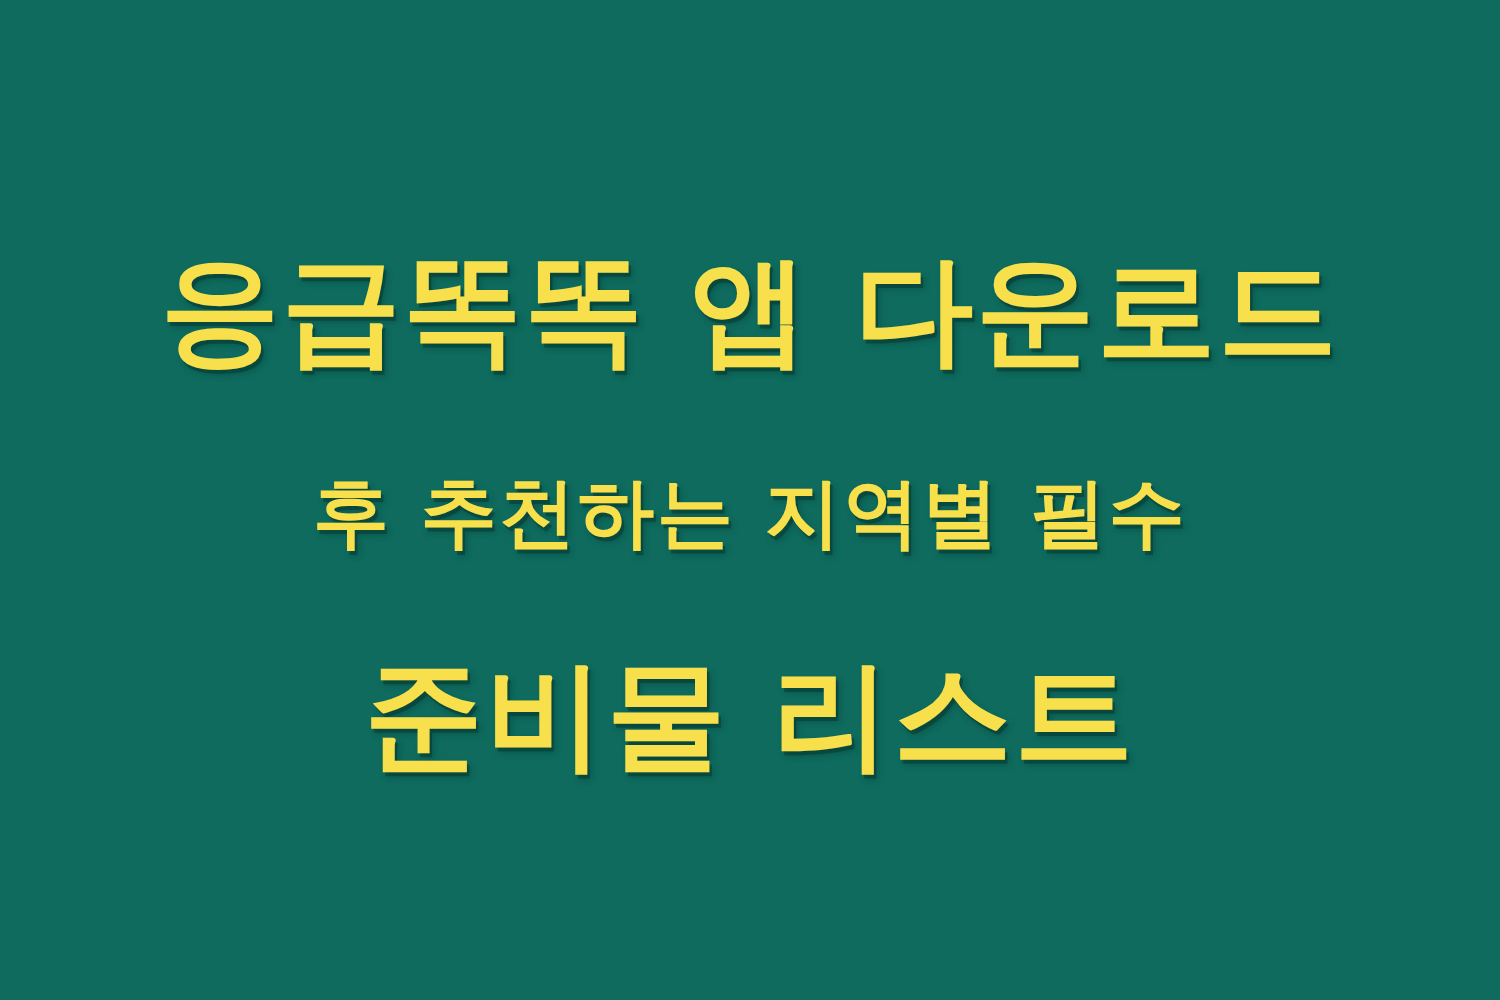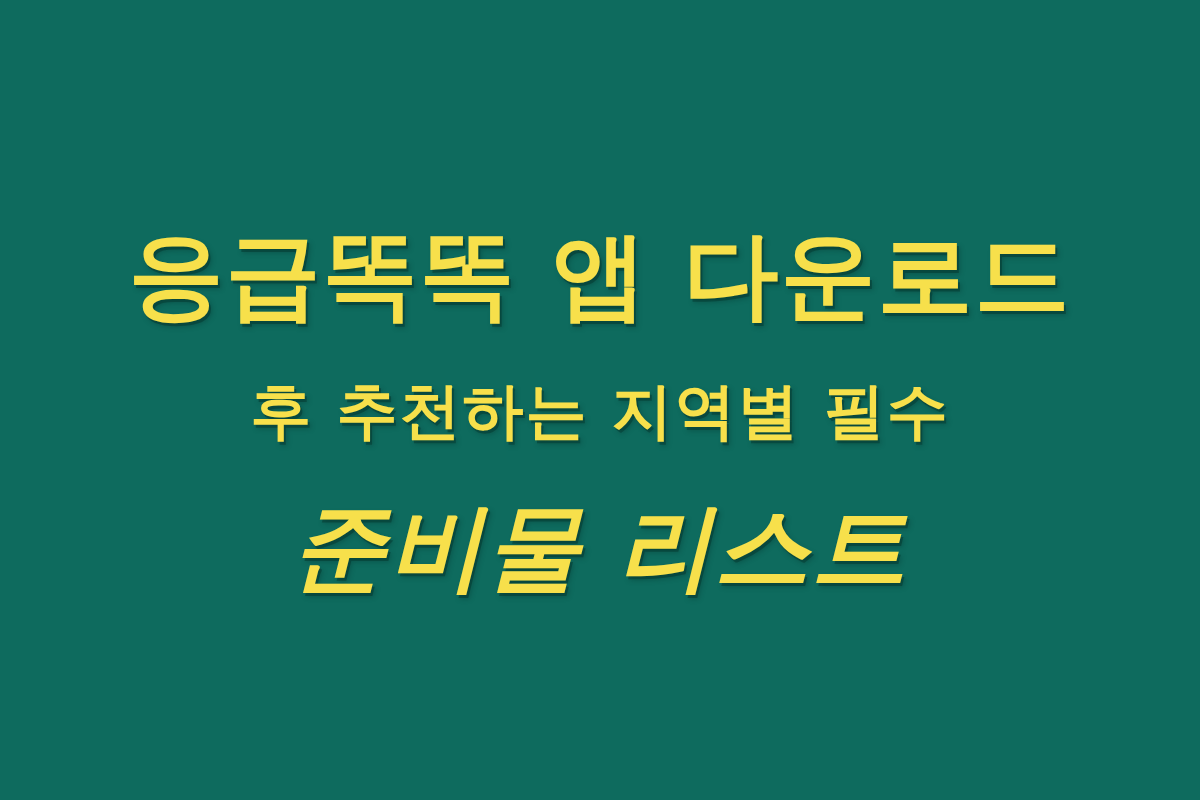--- a/index.html
+++ b/index.html
@@ -28,39 +28,40 @@
     padding: 0 40px;
   }
 
   .headline {
     display: flex;
     flex-direction: column;
     align-items: center;
     justify-content: center;
     width: 100%;
     margin-top: 22px;
+    gap: 26px;
   }
 
   .headline-line {
     color: #f7e04b;
     font-family: "DejaVu Sans", "Liberation Sans", sans-serif;
     font-size: 94px;
     font-weight: 700;
     line-height: 136px;
     letter-spacing: 2px;
     white-space: nowrap;
     text-align: center;
     text-shadow:
        2px 3px 0 rgba(6, 58, 50, 0.55),
        3px 4px 5px rgba(5, 48, 42, 0.35);
   }
 
   .headline-line.line-1 { font-size: 95px; }
   .headline-line.line-2 { font-size: 61px; }
-  .headline-line.line-3 { font-size: 95px; font-style: italic; }
+  .headline-line.line-3 { font-size: 95px; }
 </style>
 </head>
 <body>
 
 <div class="banner">
   <div class="headline">
     <div class="headline-line line-1">응급똑똑 앱 다운로드</div>
     <div class="headline-line line-2">후 추천하는 지역별 필수</div>
     <div class="headline-line line-3">준비물 리스트</div>
   </div>

